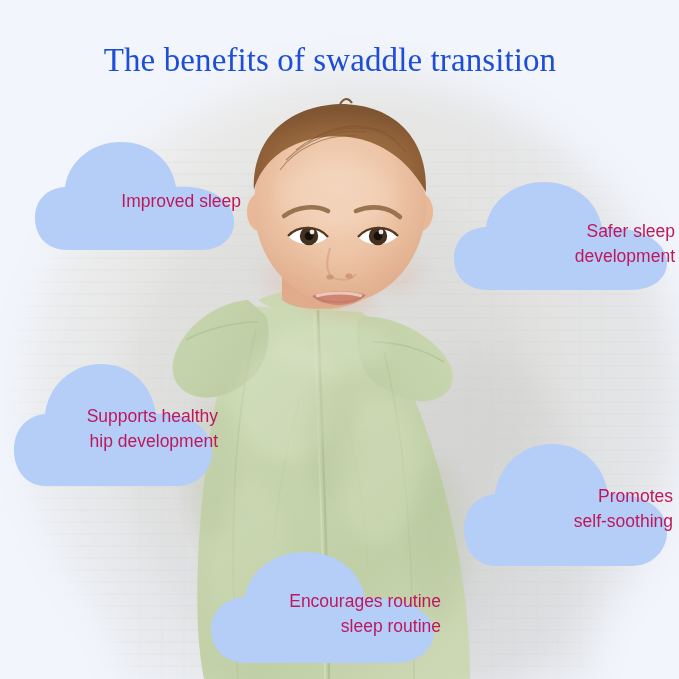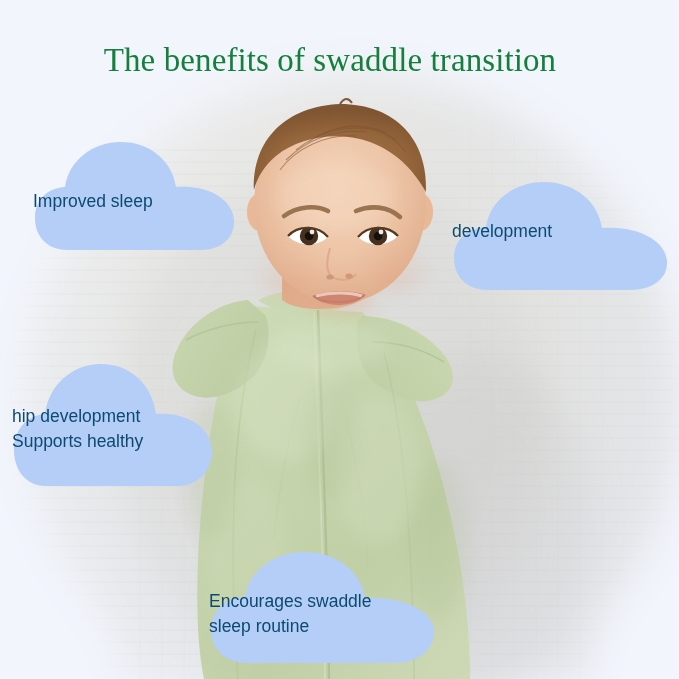--- a/index.html
+++ b/index.html
@@ -28,42 +28,42 @@
   #page-title {
     position: absolute;
     left: 0;
     top: 42px;
     width: 660px;
     text-align: center;
     font-family: "Liberation Serif", "DejaVu Serif", serif;
     font-size: 33px;
     font-weight: 400;
     letter-spacing: 0.1px;
-    color: #15803d;
+    color: #1d4ed8;
     z-index: 30;
     white-space: nowrap;
   }
 
   
   .cloud {
     position: absolute;
     z-index: 20;
   }
   .cloud-svg {
     position: absolute;
     left: 0; top: 0;
     width: 100%; height: 100%;
     overflow: visible;
   }
   .cloud-label {
     position: absolute;
     left: 0;
     width: 100%;
-    text-align: left;
-    color: #0c4a6e;
+    text-align: right;
+    color: #be185d;
     font-family: "Liberation Sans", sans-serif;
     font-weight: 400;
     line-height: 1.42;
     z-index: 2;
     pointer-events: none;
   }
 
   
   #cloud-improved-sleep      { left: 33px;  top: 132px; width: 208px; height: 120px; }
   #cloud-improved-sleep .cloud-label      { top: 57px;  font-size: 17.5px; }
@@ -343,50 +343,66 @@
     <svg class="cloud-svg" viewBox="0 0 223 118" preserveAspectRatio="none">
       <path d="M36 116
                C 14 116, 2 102, 2 84
                C 2 66, 15 54, 34 53
                C 38 26, 63 8, 92 8
                C 122 8, 146 27, 150 54
                C 186 51, 214 67, 215 87
                C 216 105, 200 116, 178 116 Z" fill="#b4cef8"></path>
     </svg>
     <div class="cloud-label">
+      <div>Safer sleep</div>
       <div>development</div>
     </div>
   </div>
 
   <div class="cloud" id="cloud-hip-development">
     <svg class="cloud-svg" viewBox="0 0 206 132" preserveAspectRatio="none">
       <path d="M34 130
                C 14 130, 2 114, 2 94
                C 2 74, 14 60, 33 58
                C 37 28, 61 8, 89 8
                C 118 8, 140 28, 144 58
                C 176 56, 199 72, 200 94
                C 201 114, 186 130, 166 130 Z" fill="#b4cef8"></path>
     </svg>
     <div class="cloud-label">
+      <div>Supports healthy</div>
       <div>hip development</div>
-      <div>Supports healthy</div>
     </div>
   </div>
 
+  <div class="cloud" id="cloud-self-soothing">
+    <svg class="cloud-svg" viewBox="0 0 211 132" preserveAspectRatio="none">
+      <path d="M34 130
+               C 14 130, 2 114, 2 94
+               C 2 74, 14 60, 33 58
+               C 37 28, 61 8, 90 8
+               C 119 8, 142 28, 146 58
+               C 180 56, 204 72, 205 94
+               C 206 114, 190 130, 170 130 Z" fill="#b4cef8"></path>
+    </svg>
+    <div class="cloud-label">
+      <div>Promotes</div>
+      <div>self-soothing</div>
+    </div>
+  </div>
 
   <div class="cloud" id="cloud-routine-patterns">
     <svg class="cloud-svg" viewBox="0 0 232 120" preserveAspectRatio="none">
       <path d="M38 118
                C 16 118, 2 104, 2 85
                C 2 66, 16 53, 36 52
                C 40 25, 66 7, 96 7
                C 127 7, 152 26, 156 53
                C 194 51, 224 66, 225 86
                C 226 105, 208 118, 186 118 Z" fill="#b4cef8"></path>
     </svg>
     <div class="cloud-label">
-      <div>Encourages swaddle</div>
+      <div>Encourages routine</div>
       <div>sleep routine</div>
     </div>
   </div>
 
 </div>
 
 </body></html>

